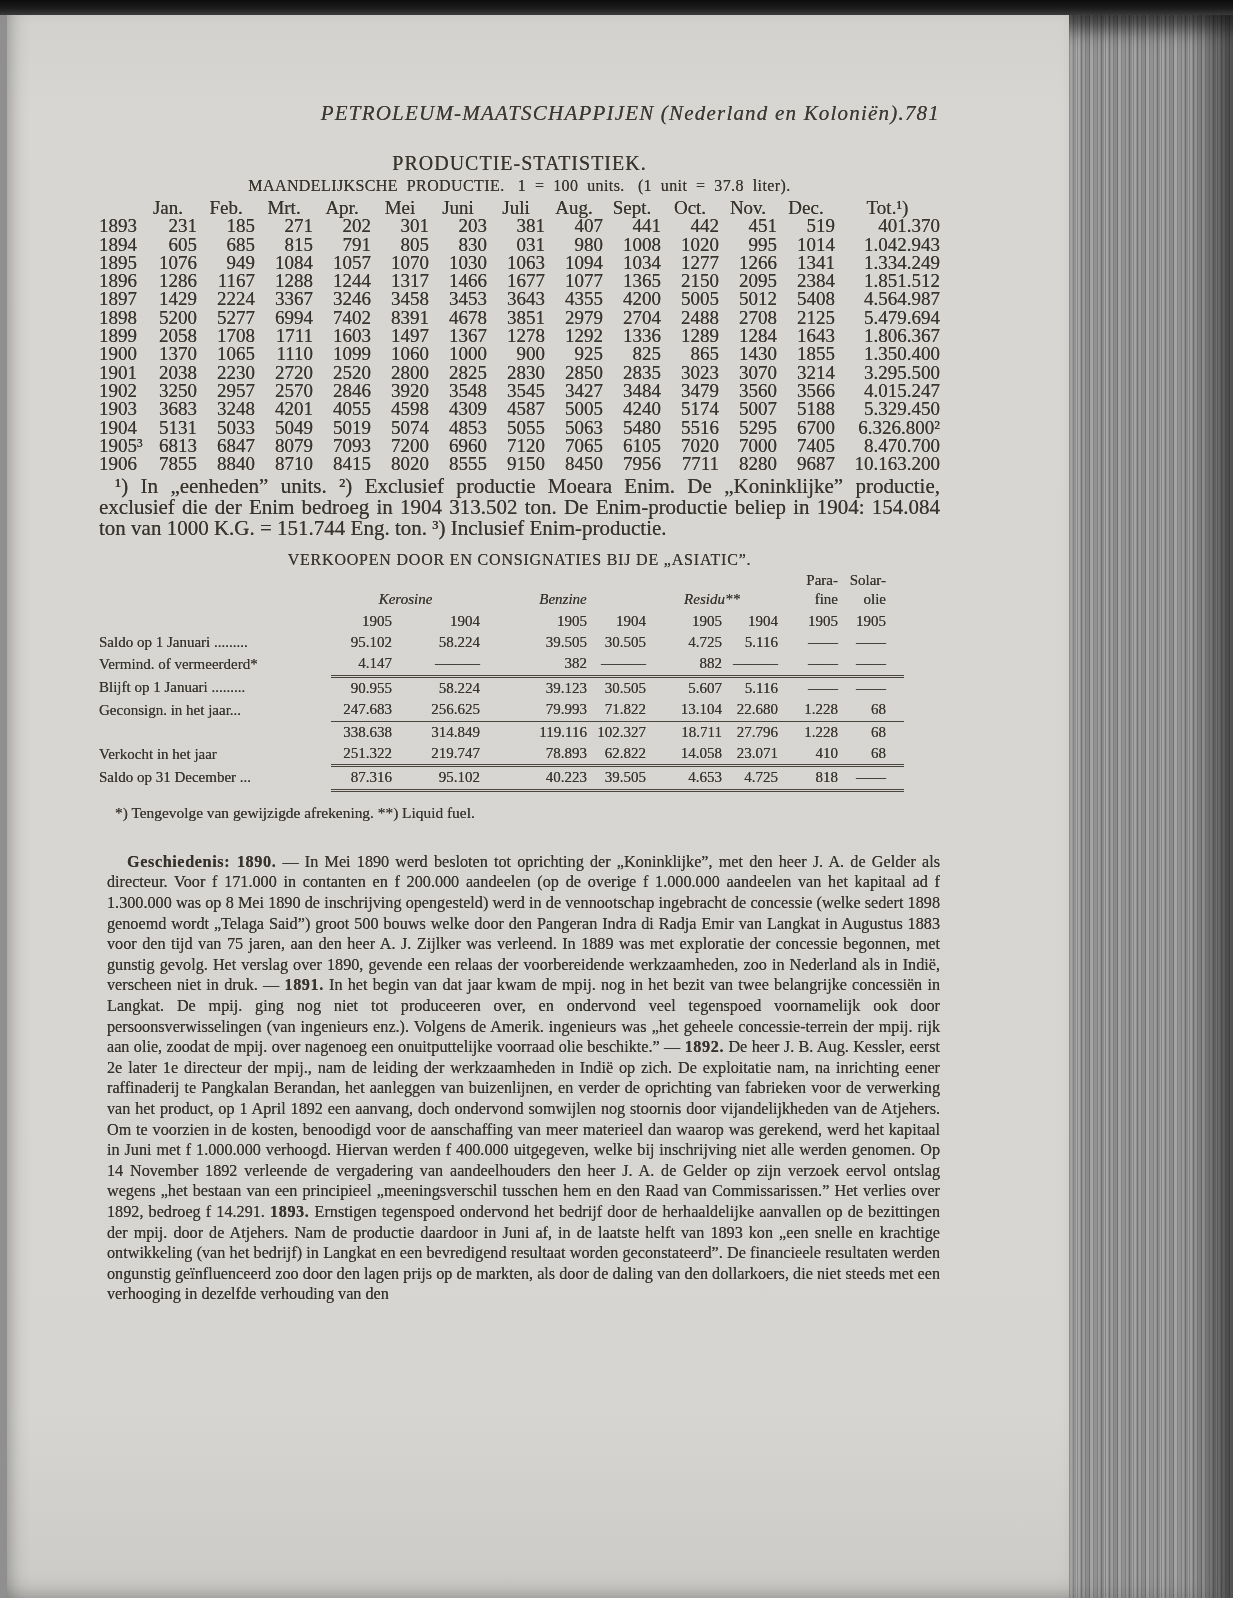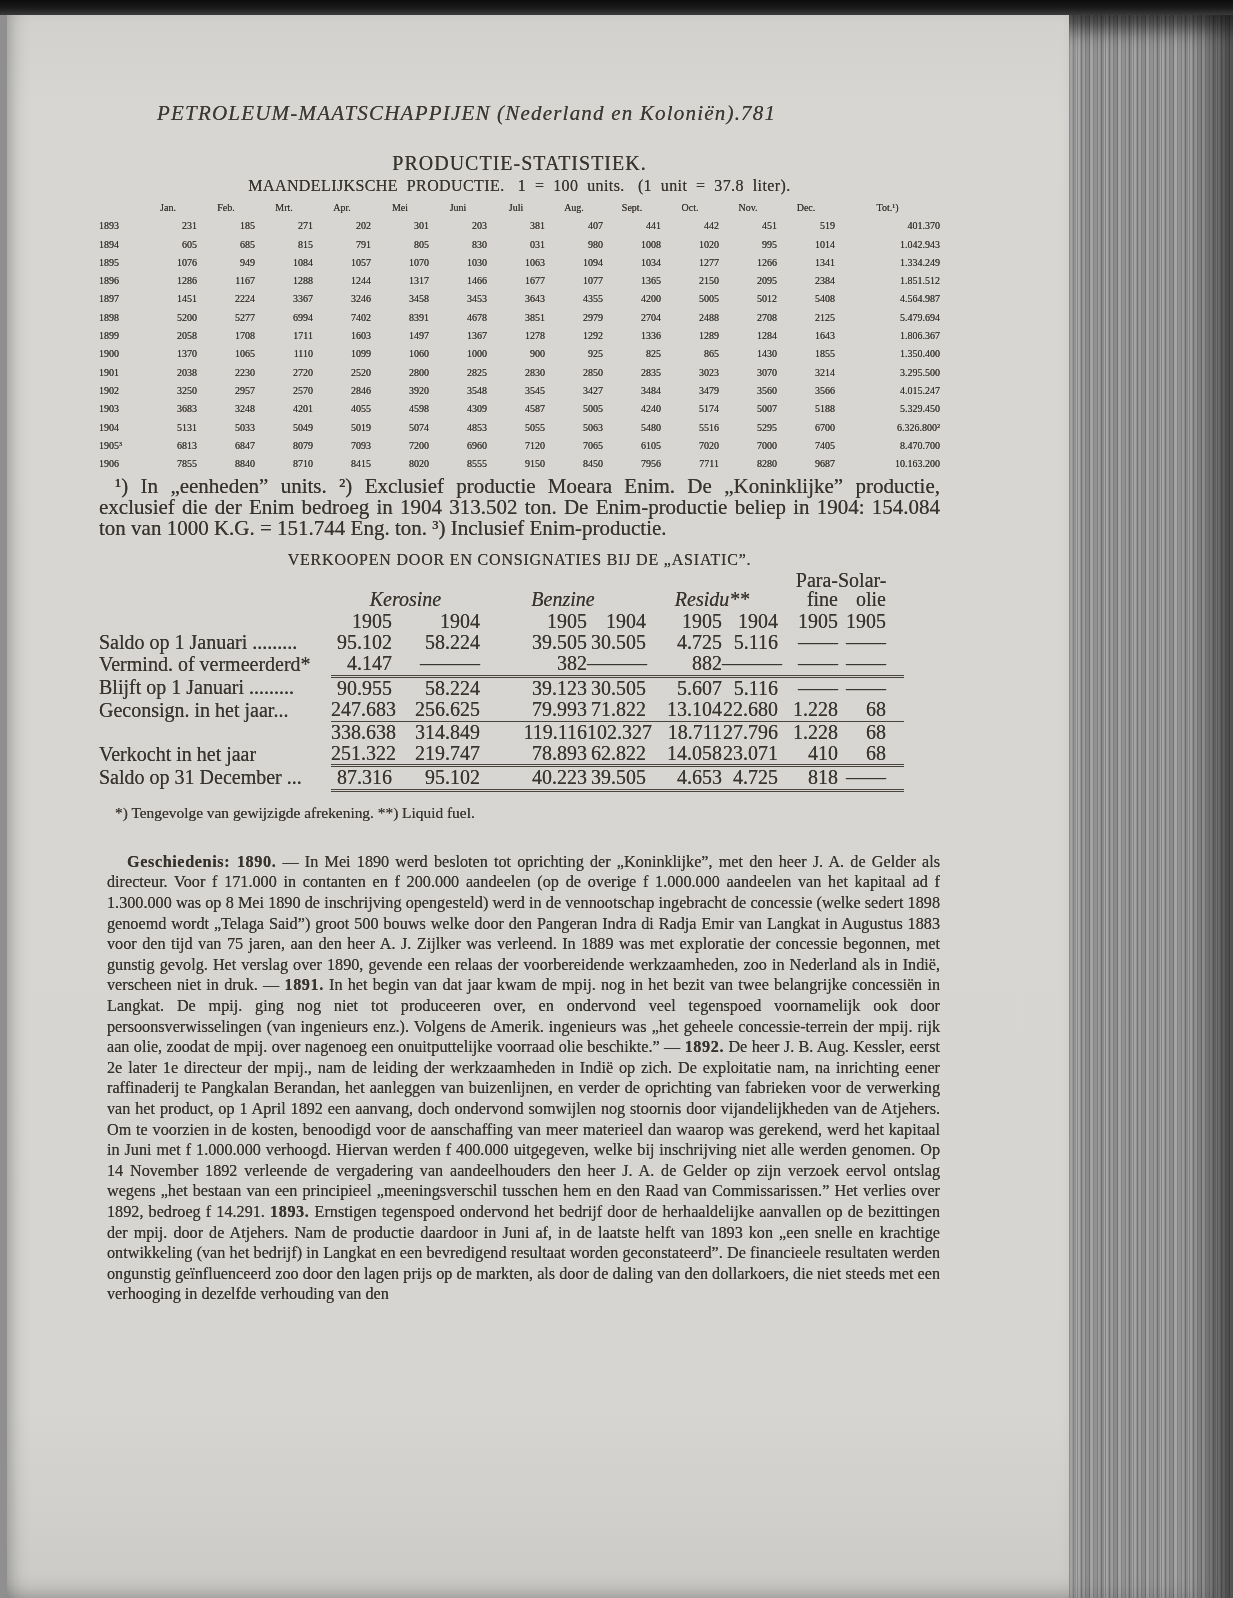--- a/index.html
+++ b/index.html
@@ -24,40 +24,40 @@
     position:absolute;left:1069px;top:15px;width:164px;height:1583px;z-index:2;
     background:
       repeating-linear-gradient(90deg, rgba(0,0,0,.20) 0 1px, rgba(0,0,0,0) 1px 4px),
       repeating-linear-gradient(90deg,#9d9d9d 0 3px,#8c8c8c 3px 7px,#a4a4a4 7px 11px,#919191 11px 14px);
     box-shadow:
       inset 0 22px 20px -8px rgba(0,0,0,.60),
       inset -34px 0 26px -10px rgba(20,20,20,.50),
       inset 12px 0 10px -6px rgba(255,255,255,.30);
   }
   .running-head{
-    display:flex;justify-content:flex-start;align-items:baseline;
+    display:flex;justify-content:flex-end;align-items:baseline;
     font-style:italic;font-size:21px;letter-spacing:1.2px;
     margin:0 0 26px 0;color:#3c3832;
   }
   .running-head .head-title{margin-left:58px;}
   .center{text-align:center;}
   .title1{font-size:20px;letter-spacing:1px;margin:14px 0 2px 0;}
   .subtitle{font-size:16px;letter-spacing:.4px;margin:2px 0 4px 0;white-space:pre;}
   table{border-collapse:collapse;}
-  .prod-table{width:841px;font-size:10px;line-height:18.3px;table-layout:fixed;}
+  .prod-table{width:841px;font-size:19px;line-height:18.3px;table-layout:fixed;}
   .prod-table th{font-weight:normal;text-align:center;white-space:nowrap;padding:0;}
   .prod-table td{padding:0;text-align:right;white-space:nowrap;}
   .prod-table td.year{text-align:left;}
   .prod-table td.tot{text-align:right;}
   .footnote{
     font-size:21px;line-height:20.6px;text-align:justify;
     margin:3px 0 0 0;text-indent:16px;
   }
   .title2{font-size:16px;letter-spacing:.8px;margin:13px 0 0 0;}
-  .sales-table{width:805px;font-size:20px;line-height:21.4px;table-layout:fixed;margin-top:2px;}
+  .sales-table{width:805px;font-size:15px;line-height:21.4px;table-layout:fixed;margin-top:2px;}
   .sales-table td{padding:0;text-align:right;white-space:nowrap;}
   .sales-table td.lbl{text-align:left;}
   .sales-table .grp{text-align:center;font-weight:normal;font-style:italic;}
   .sales-table .pre td{line-height:18px;}
   .sales-table tr.t-double td.rl{border-top:3px double #49443c;}
   .sales-table tr.t-single td.rl{border-top:1px solid #49443c;}
   .sales-table tr.b-double td.rl{border-bottom:3px double #49443c;}
   .sales-table td:last-child{padding-right:18px;}
   .footnote2{font-size:15.4px;margin:12px 0 0 0;text-indent:16px;}
   .history{
@@ -168,21 +168,21 @@
             <td>1677</td>
             <td>1077</td>
             <td>1365</td>
             <td>2150</td>
             <td>2095</td>
             <td>2384</td>
             <td class="tot">1.851.512</td>
           </tr>
           <tr>
             <td class="year">1897</td>
-            <td>1451</td>
+            <td>1429</td>
             <td>2224</td>
             <td>3367</td>
             <td>3246</td>
             <td>3458</td>
             <td>3453</td>
             <td>3643</td>
             <td>4355</td>
             <td>4200</td>
             <td>5005</td>
             <td>5012</td>

